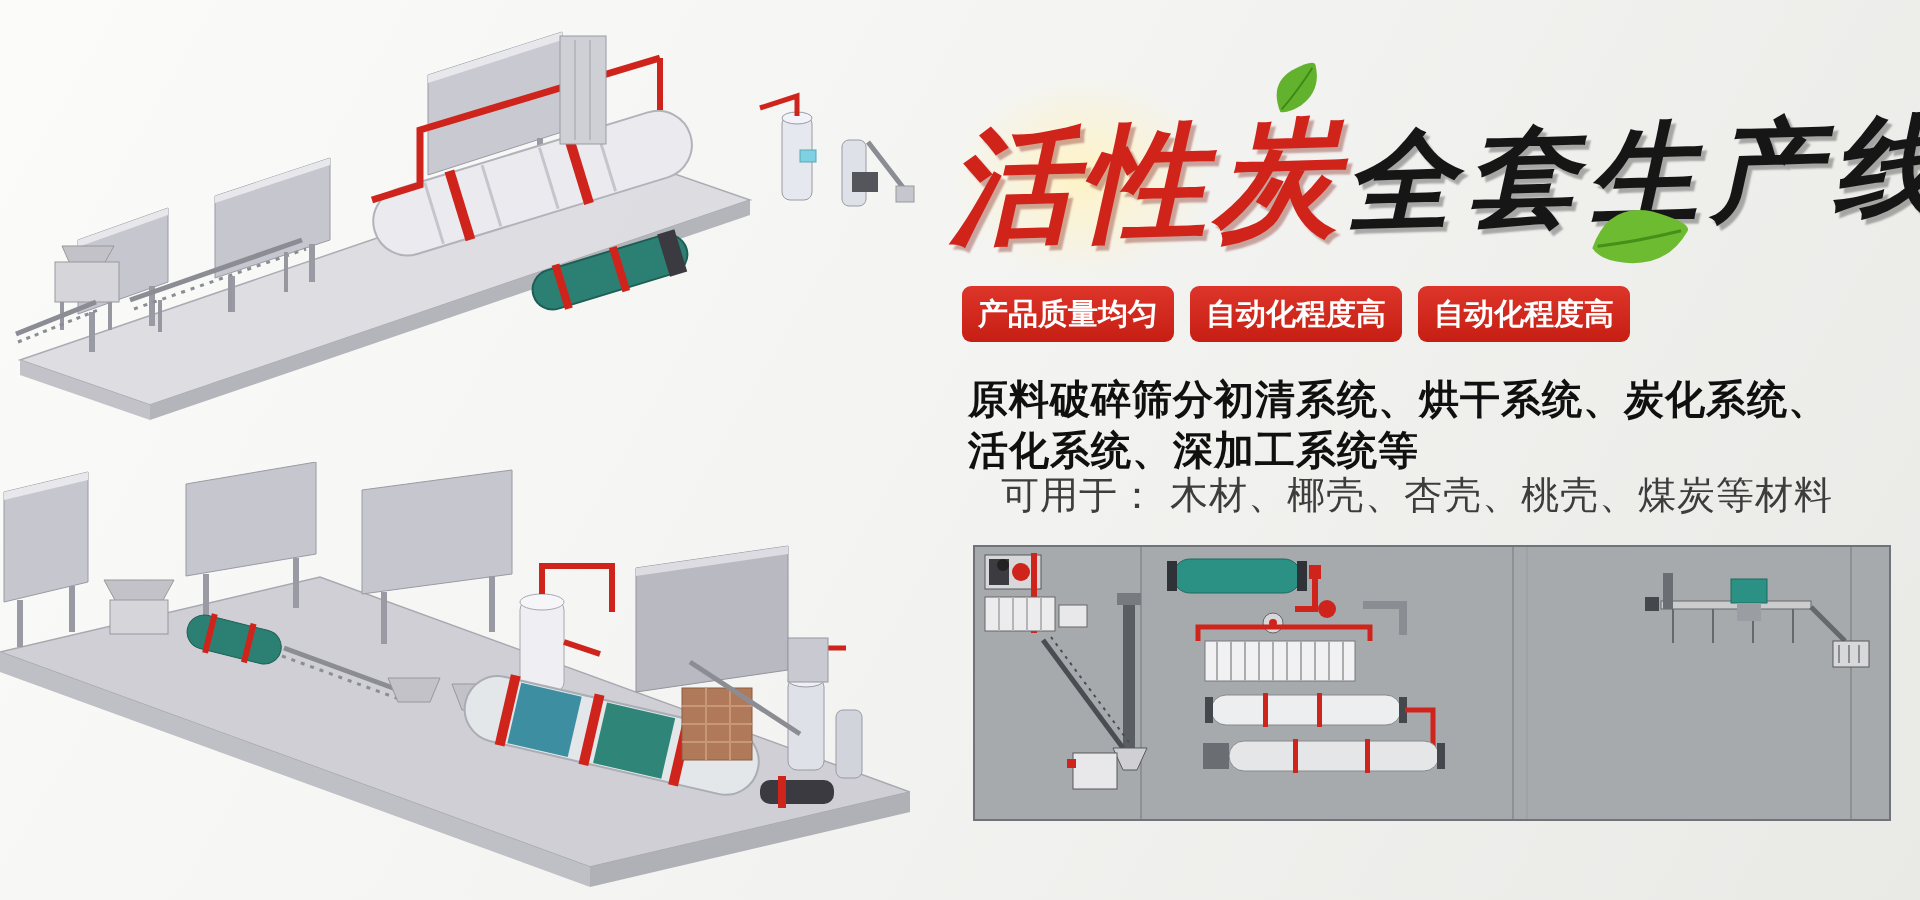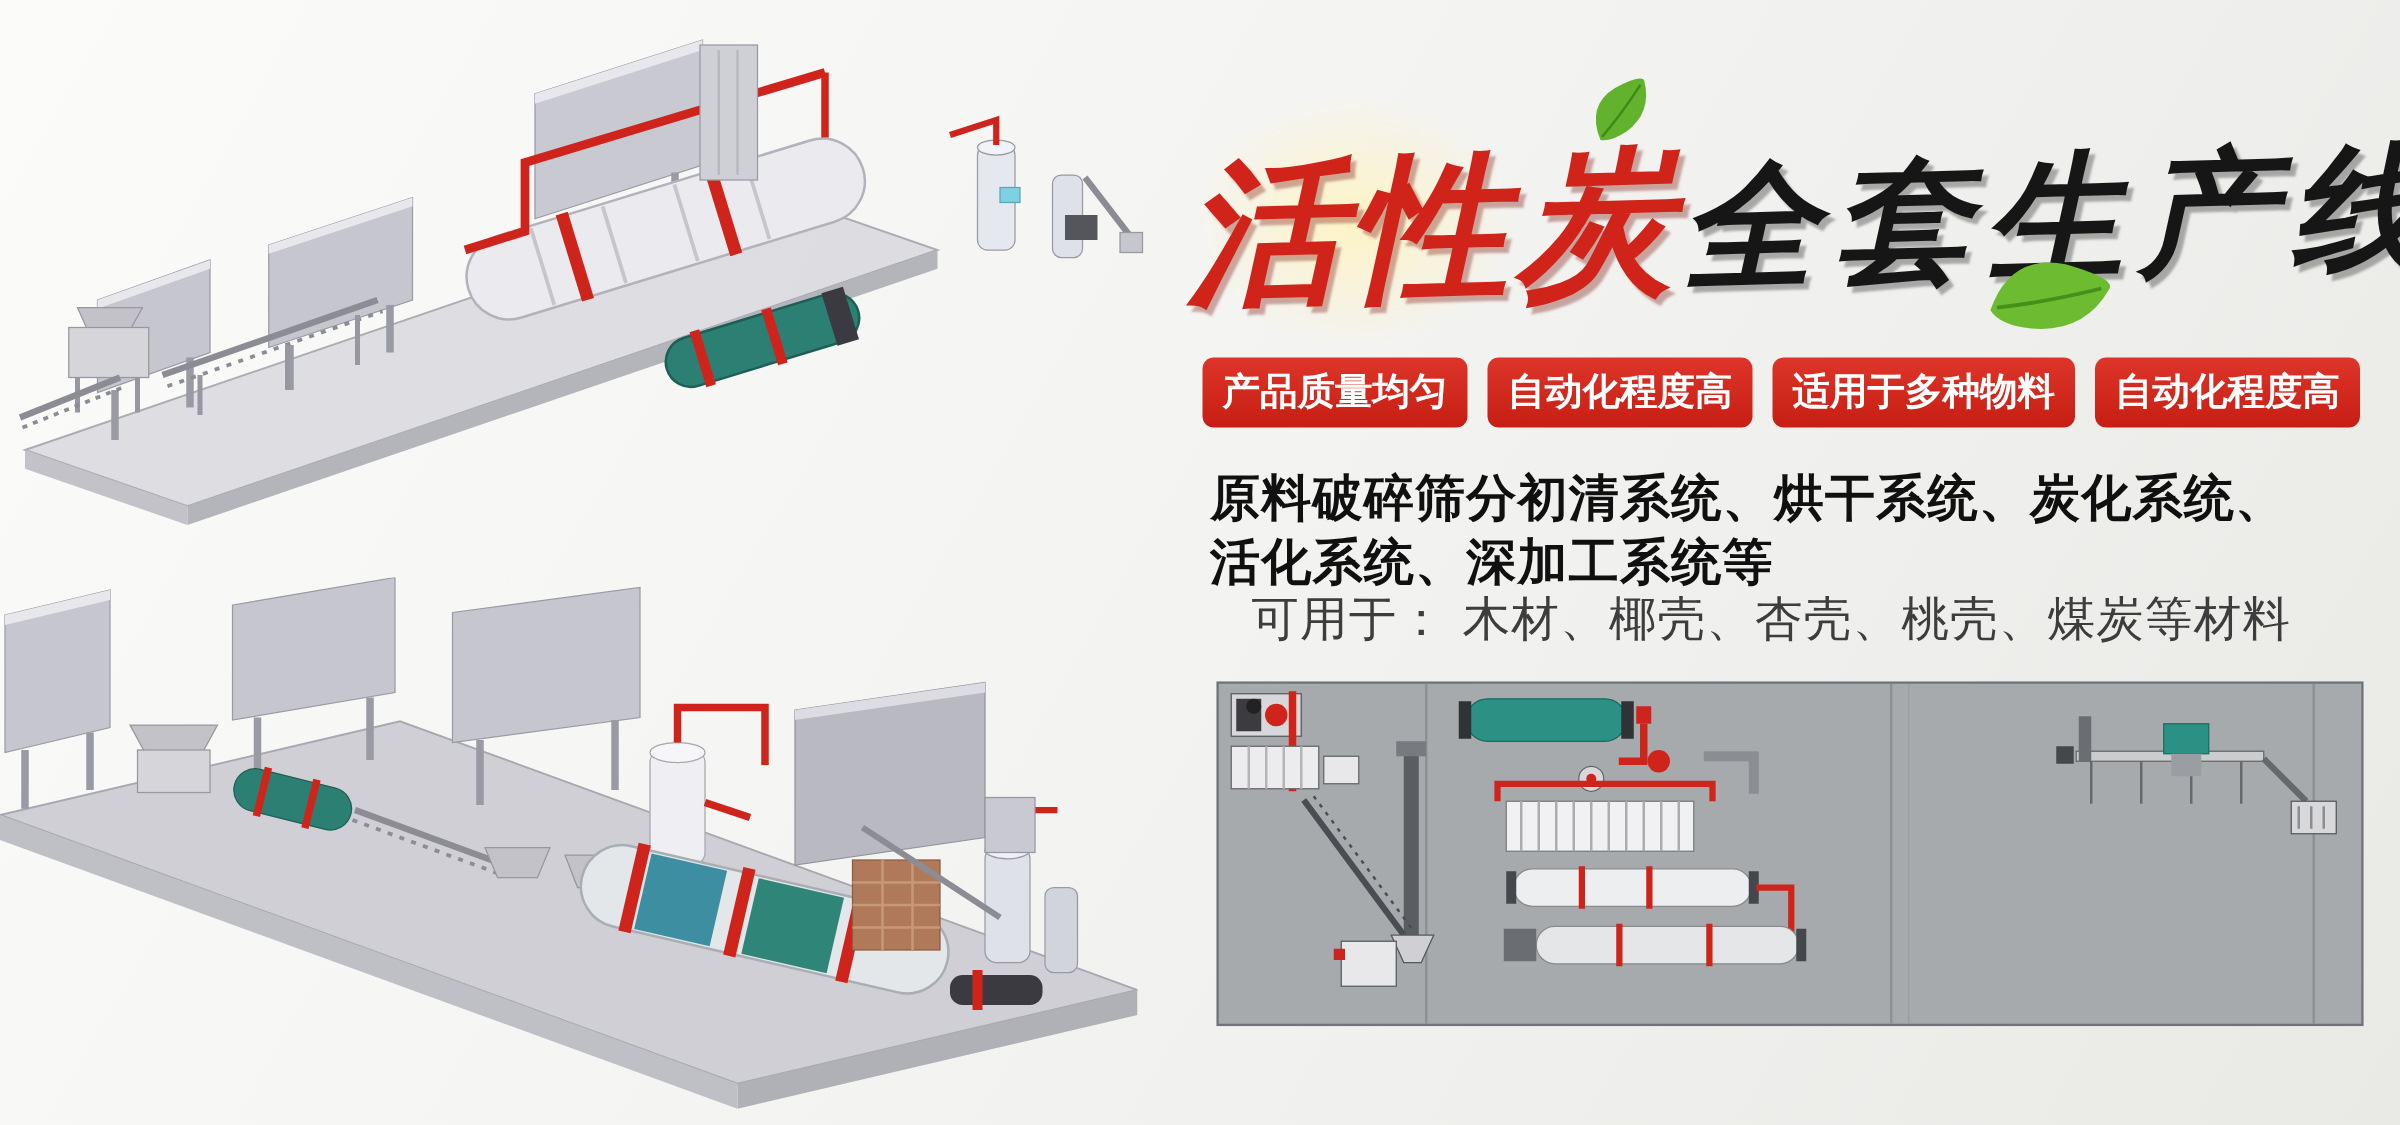--- a/index.html
+++ b/index.html
@@ -215,21 +215,20 @@
     </svg>
     <svg class="leaf leaf-big" width="96" height="78" viewBox="0 0 96 78">
       <path d="M10,66 Q6,18 50,8 Q92,2 90,12 Q86,52 46,66 Q22,74 10,66 Z" fill="#6cbb30"></path>
       <path d="M14,62 Q48,42 84,14" fill="none" stroke="#468f18" stroke-width="3"></path>
     </svg>
   </div>
 
   <div class="badges">
     <div class="badge">产品质量均匀</div>
     <div class="badge">自动化程度高</div>
-    <div class="badge">适用于多种物料</div>
     <div class="badge">自动化程度高</div>
   </div>
 
   <div class="desc">
     <div>原料破碎筛分初清系统、烘干系统、炭化系统、</div>
     <div>活化系统、深加工系统等</div>
   </div>
   <div class="materials">可用于： 木材、椰壳、杏壳、桃壳、煤炭等材料</div>
 
   <svg class="diagram" viewBox="0 0 918 276">

